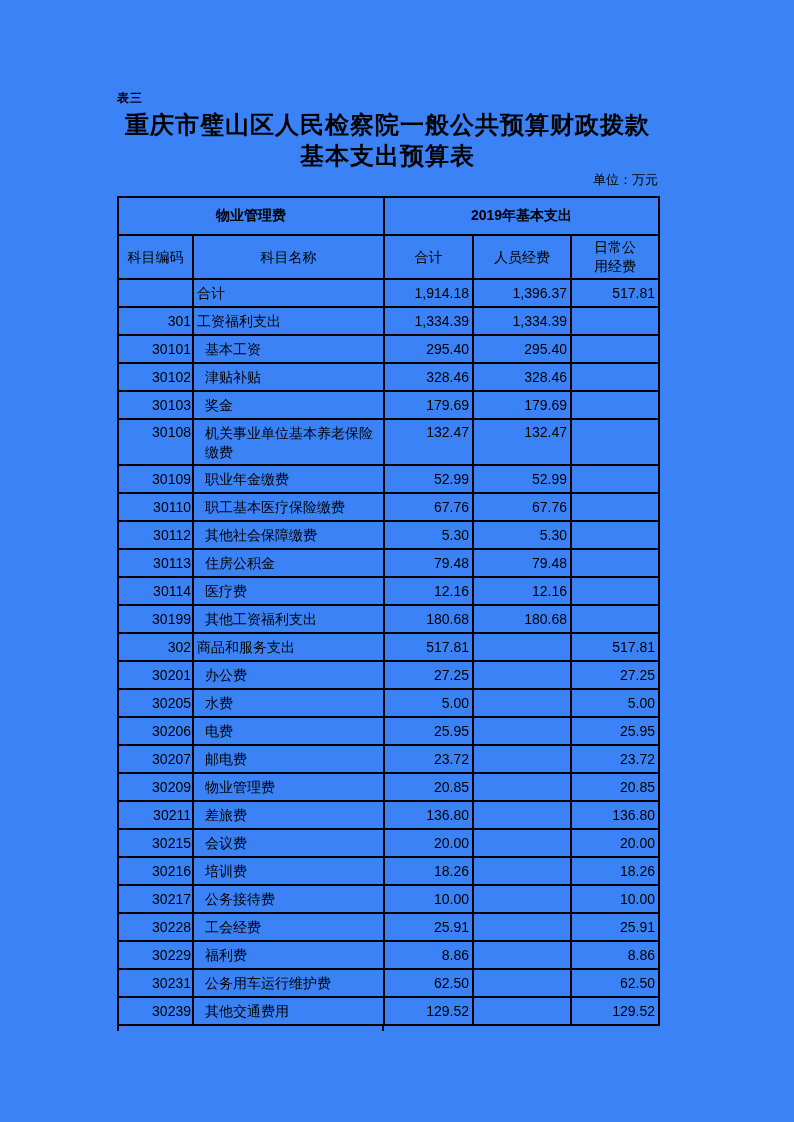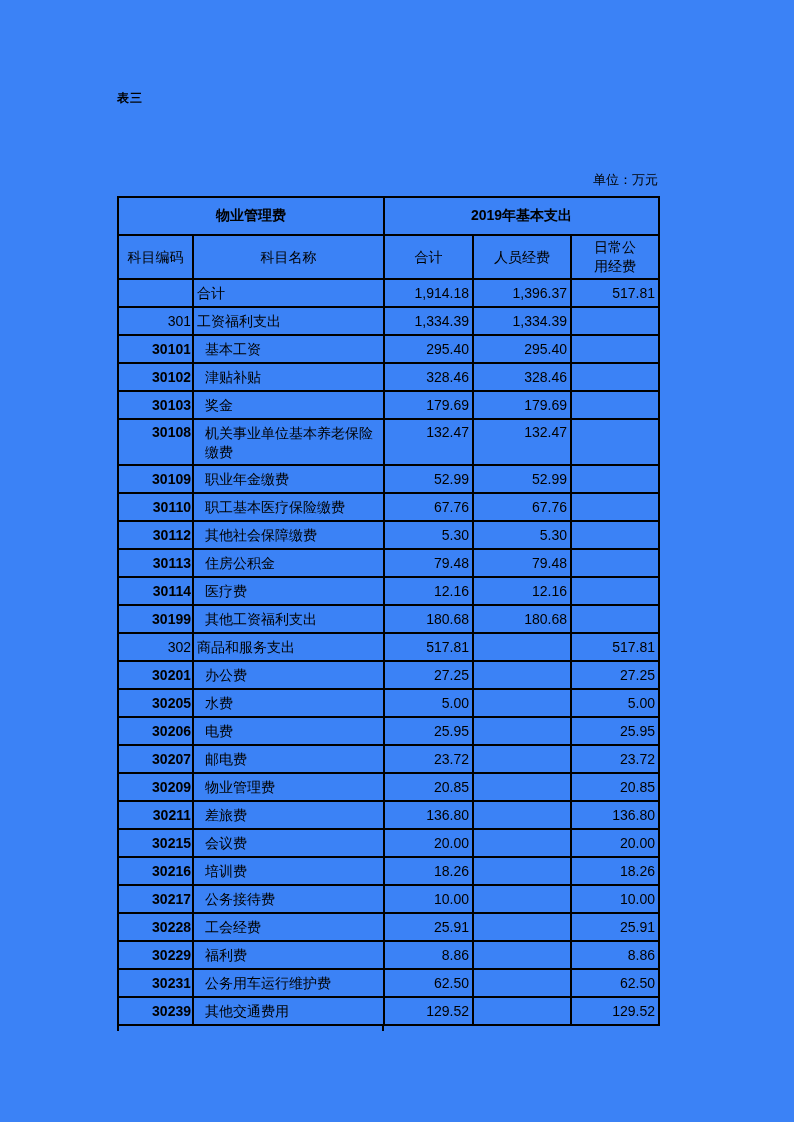--- a/index.html
+++ b/index.html
@@ -36,38 +36,42 @@
     border:2px solid #000;
     font-size:14px;
     overflow:hidden;
     box-sizing:border-box;
   }
   th.h1{height:38px;font-weight:bold;font-size:15px;text-align:center;vertical-align:middle;}
   th.h2{height:44px;font-weight:normal;text-align:center;vertical-align:middle;line-height:19px;}
   th.h2.wrap{padding:0 16px;}
   td{height:28px;vertical-align:middle;}
   td.code{text-align:right;padding-left:3px;border-radius:13px;}
-  td.code.lvl1{padding-left:13px;font-weight:bold;}
+  td.code.lvl1{padding-left:13px;}
   td.name{text-align:left;padding-left:3px;padding-right:2px;line-height:19px;}
   td.name.lvl1{padding-left:11px;}
   td.num{text-align:right;padding-right:3px;}
   tr.tall td{height:46px;vertical-align:top;padding-top:4px;}
   .stub{
     position:absolute;bottom:-5px;width:2px;height:5px;background:#000;
   }
   .stub-left{left:0;}
   .stub-mid{left:265px;}
 </style>
 </head>
 <body>
 
 <div class="page">
 
   <div class="table-label">表三</div>
 
+  <div class="doc-title">
+    <div>重庆市璧山区人民检察院一般公共预算财政拨款</div>
+    <div>基本支出预算表</div>
+  </div>
 
   <div class="unit-note">单位：万元</div>
 
   <div class="table-wrap">
     <table class="budget">
       <colgroup>
         <col style="width:75px">
         <col style="width:191px">
         <col style="width:89px">
         <col style="width:98px">

